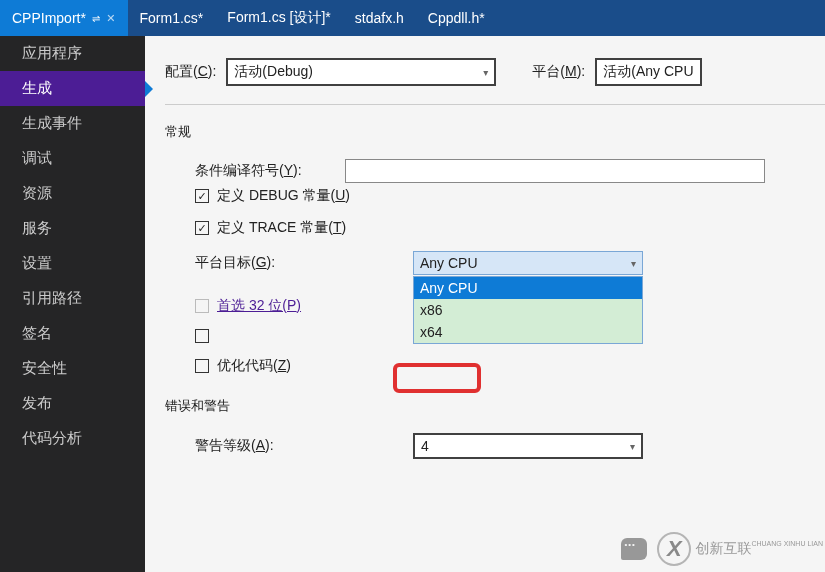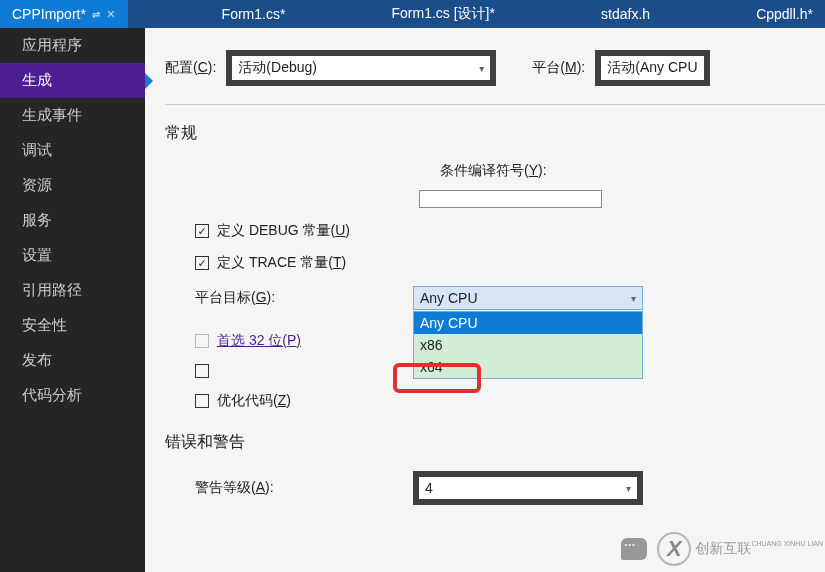--- a/index.html
+++ b/index.html
@@ -1,44 +1,44 @@
 <!DOCTYPE html>
 <html><head>
   <meta charset="utf-8">
   <style>
     * { margin: 0; padding: 0; box-sizing: border-box; font-family: "Microsoft YaHei", "Segoe UI", sans-serif; font-size: 14px; }
     body { background: #fff; overflow: hidden; width: 825px; height: 572px; position: relative; }
     
-    .tabs { display: flex; background: #1a4d8a; height: 28px; justify-content: space-between; }
+    .tabs { display: flex; background: #1a4d8a; height: 36px; }
     .tab { padding: 4px 12px; color: #fff; display: flex; align-items: center; gap: 6px; cursor: pointer; }
     .tab.active { background: #0e7bd6; }
     .tab-close { font-size: 11px; opacity: 0.7; }
     .tab-pin { font-size: 10px; }
     
     .content { display: flex; height: calc(100% - 28px); }
     
     .sidebar { width: 145px; background: #252526; color: #ccc; }
     .sidebar-item { padding: 8px 22px; cursor: pointer; font-size: 15px; }
     .sidebar-item.selected { background: #4c1d95; color: #fff; position: relative; }
     .sidebar-item.selected::after {
       content: ''; position: absolute; right: -8px; top: 50%; transform: translateY(-50%);
       border-top: 8px solid transparent; border-bottom: 8px solid transparent;
       border-left: 8px solid #0e7bd6;
     }
     
     .panel { flex: 1; background: #f5f5f5; padding: 22px 0 0 20px; color: #222; }
     .row { display: flex; align-items: center; margin-bottom: 18px; gap: 8px; }
     .config-label { margin-right: 2px; }
     .underline { text-decoration: underline; }
-    .select { border: 6px solid #404040; background: #fff; padding: 3px 6px; min-width: 270px; display: flex; justify-content: space-between; align-items: center; }
+    .select { border: 2px solid #404040; background: #fff; padding: 3px 6px; min-width: 270px; display: flex; justify-content: space-between; align-items: center; }
     .select-wide { min-width: 230px; }
     .chevron { font-size: 10px; color: #666; }
     
-    .section-title { margin: 8px 0 18px 0; font-size: 16px; }
-    .field-row { display: flex; align-items: center; margin-bottom: 14px; margin-left: 30px; gap: 10px; flex-direction: column; }
+    .section-title { margin: 8px 0 18px 0; font-size: 13px; }
+    .field-row { display: flex; align-items: center; margin-bottom: 4px; margin-left: 30px; gap: 10px; }
     .field-label { min-width: 140px; }
     .input { border: 1px solid #888; background: #fff; height: 24px; flex: 1; max-width: 420px; }
     
     .chk-row { display: flex; align-items: center; margin-bottom: 14px; margin-left: 30px; gap: 8px; }
     .checkbox { width: 14px; height: 14px; border: 1px solid #333; display: flex; align-items: center; justify-content: center; font-size: 11px; }
     .checkbox.checked::before { content: '✓'; }
     .checkbox.disabled { border-color: #bbb; color: #bbb; }
     .label-disabled { color: #4c1d95; text-decoration: underline; }
     
     .dropdown-wrap { position: relative; margin-left: 60px; }
@@ -83,20 +83,21 @@
 <div class="content">
   <div class="sidebar">
     <div class="sidebar-item">应用程序</div>
     <div class="sidebar-item selected">生成</div>
     <div class="sidebar-item">生成事件</div>
     <div class="sidebar-item">调试</div>
     <div class="sidebar-item">资源</div>
     <div class="sidebar-item">服务</div>
     <div class="sidebar-item">设置</div>
     <div class="sidebar-item">引用路径</div>
+    <div class="sidebar-item">签名</div>
     <div class="sidebar-item">安全性</div>
     <div class="sidebar-item">发布</div>
     <div class="sidebar-item">代码分析</div>
   </div>
 
   <div class="panel">
     <div class="row">
       <span class="config-label"><span>配置(</span><span class="underline">C</span><span>):</span></span>
       <div class="select">
         <span>活动(Debug)</span>

